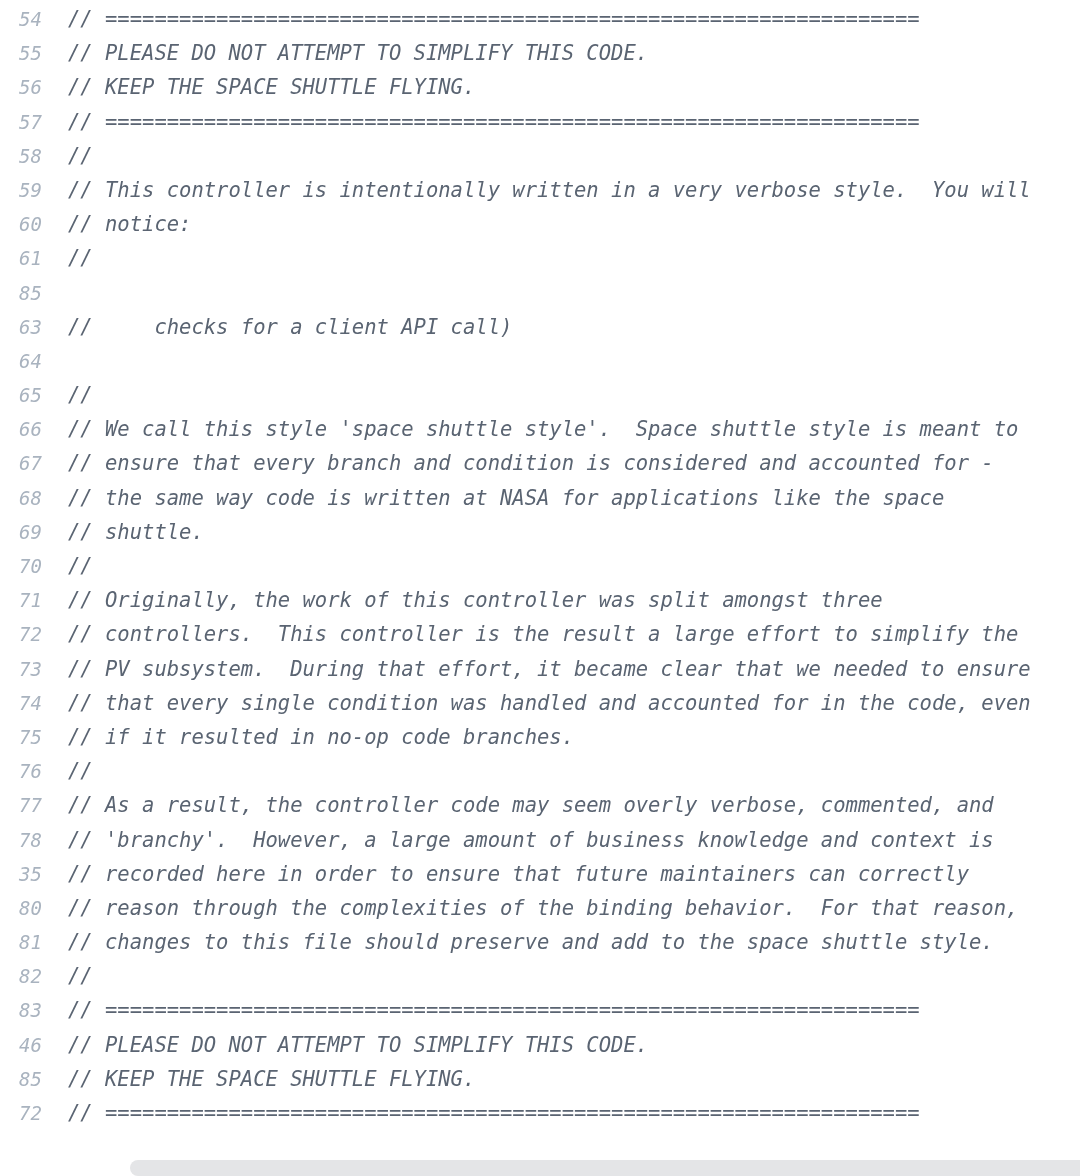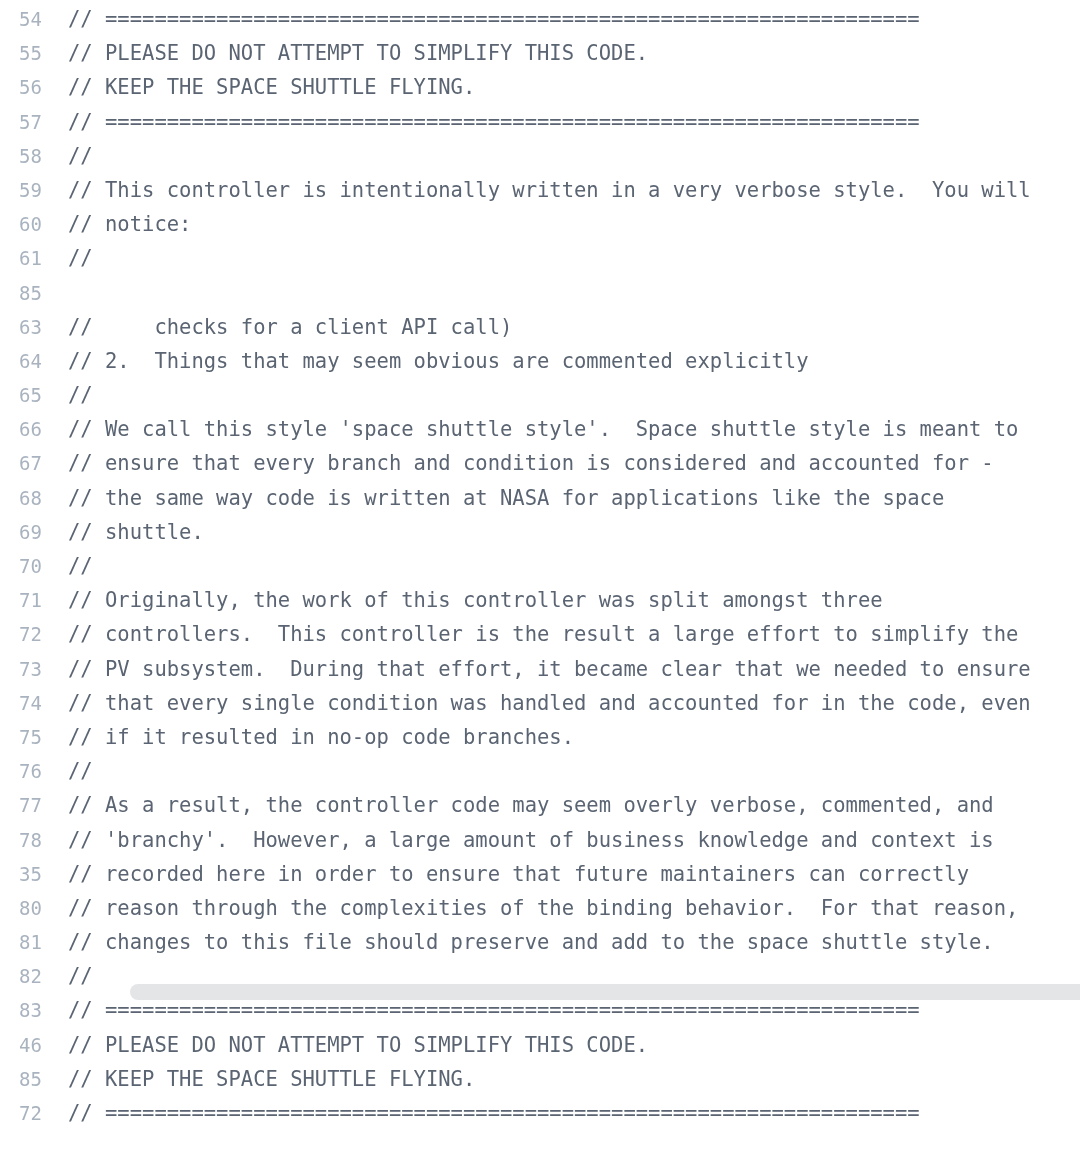--- a/index.html
+++ b/index.html
@@ -8,23 +8,24 @@
     height: 1176px;
     background: #ffffff;
     overflow: hidden;
   }
   body {
     font-family: "DejaVu Sans Mono", "Liberation Mono", monospace;
   }
   .code-viewer {
     position: relative;
     width: 1080px;
-    height: 1000px;
+    height: 1176px;
     background: #ffffff;
     padding-top: 2px;
+    font-style: italic;
   }
   .code-line {
     display: flex;
     height: 34.2px;
     line-height: 34.2px;
     white-space: pre;
   }
   .line-num {
     flex: 0 0 42px;
     width: 42px;
@@ -66,21 +67,21 @@
       <div class="code-line"><div class="line-num">54</div><div class="line-code">// ==================================================================</div></div>
       <div class="code-line"><div class="line-num">55</div><div class="line-code">// PLEASE DO NOT ATTEMPT TO SIMPLIFY THIS CODE.</div></div>
       <div class="code-line"><div class="line-num">56</div><div class="line-code">// KEEP THE SPACE SHUTTLE FLYING.</div></div>
       <div class="code-line"><div class="line-num">57</div><div class="line-code">// ==================================================================</div></div>
       <div class="code-line"><div class="line-num">58</div><div class="line-code">//</div></div>
       <div class="code-line"><div class="line-num">59</div><div class="line-code">// This controller is intentionally written in a very verbose style.  You will</div></div>
       <div class="code-line"><div class="line-num">60</div><div class="line-code">// notice:</div></div>
       <div class="code-line"><div class="line-num">61</div><div class="line-code">//</div></div>
       <div class="code-line"><div class="line-num">85</div></div>
       <div class="code-line"><div class="line-num">63</div><div class="line-code">//     checks for a client API call)</div></div>
-      <div class="code-line"><div class="line-num">64</div><div class="line-code">// 2.  Things that may seem obvious are commented explicitly</div></div>
+      <div class="code-line"><div class="line-num">64</div></div>
       <div class="code-line"><div class="line-num">65</div><div class="line-code">//</div></div>
       <div class="code-line"><div class="line-num">66</div><div class="line-code">// We call this style 'space shuttle style'.  Space shuttle style is meant to</div></div>
       <div class="code-line"><div class="line-num">67</div><div class="line-code">// ensure that every branch and condition is considered and accounted for -</div></div>
       <div class="code-line"><div class="line-num">68</div><div class="line-code">// the same way code is written at NASA for applications like the space</div></div>
       <div class="code-line"><div class="line-num">69</div><div class="line-code">// shuttle.</div></div>
       <div class="code-line"><div class="line-num">70</div><div class="line-code">//</div></div>
       <div class="code-line"><div class="line-num">71</div><div class="line-code">// Originally, the work of this controller was split amongst three</div></div>
       <div class="code-line"><div class="line-num">72</div><div class="line-code">// controllers.  This controller is the result a large effort to simplify the</div></div>
       <div class="code-line"><div class="line-num">73</div><div class="line-code">// PV subsystem.  During that effort, it became clear that we needed to ensure</div></div>
       <div class="code-line"><div class="line-num">74</div><div class="line-code">// that every single condition was handled and accounted for in the code, even</div></div>

